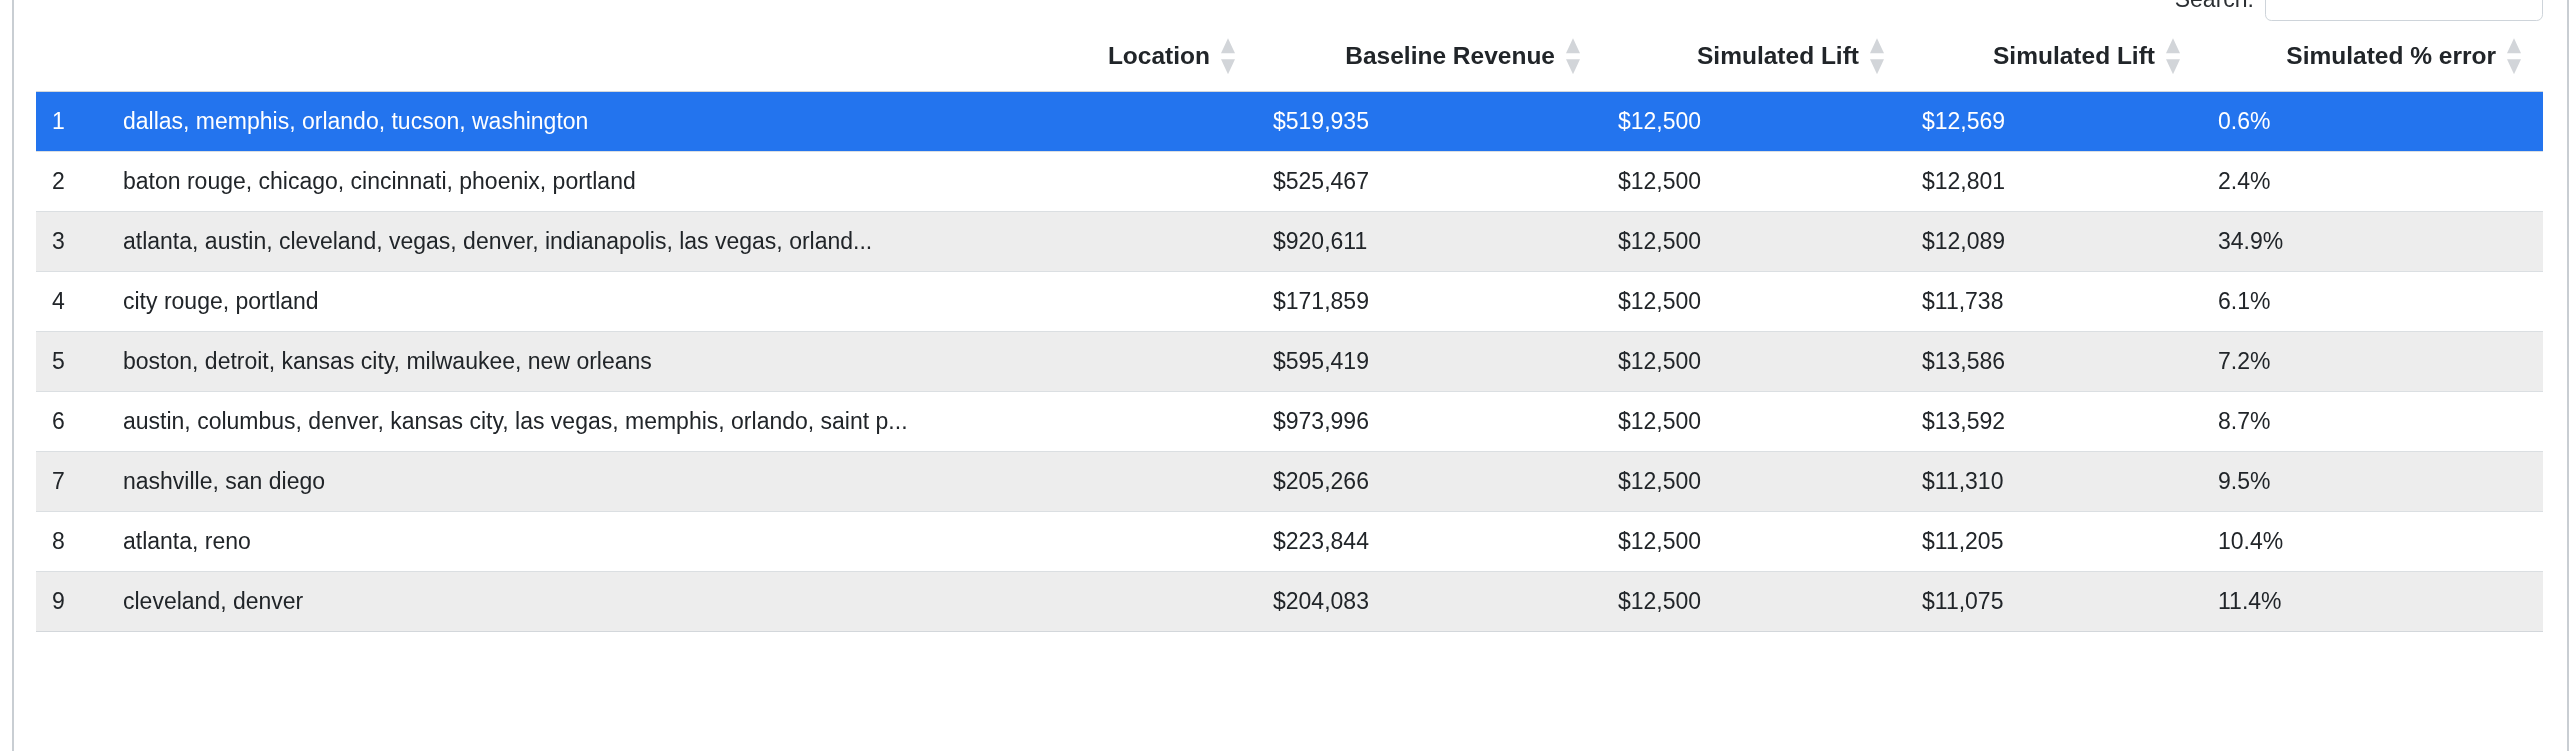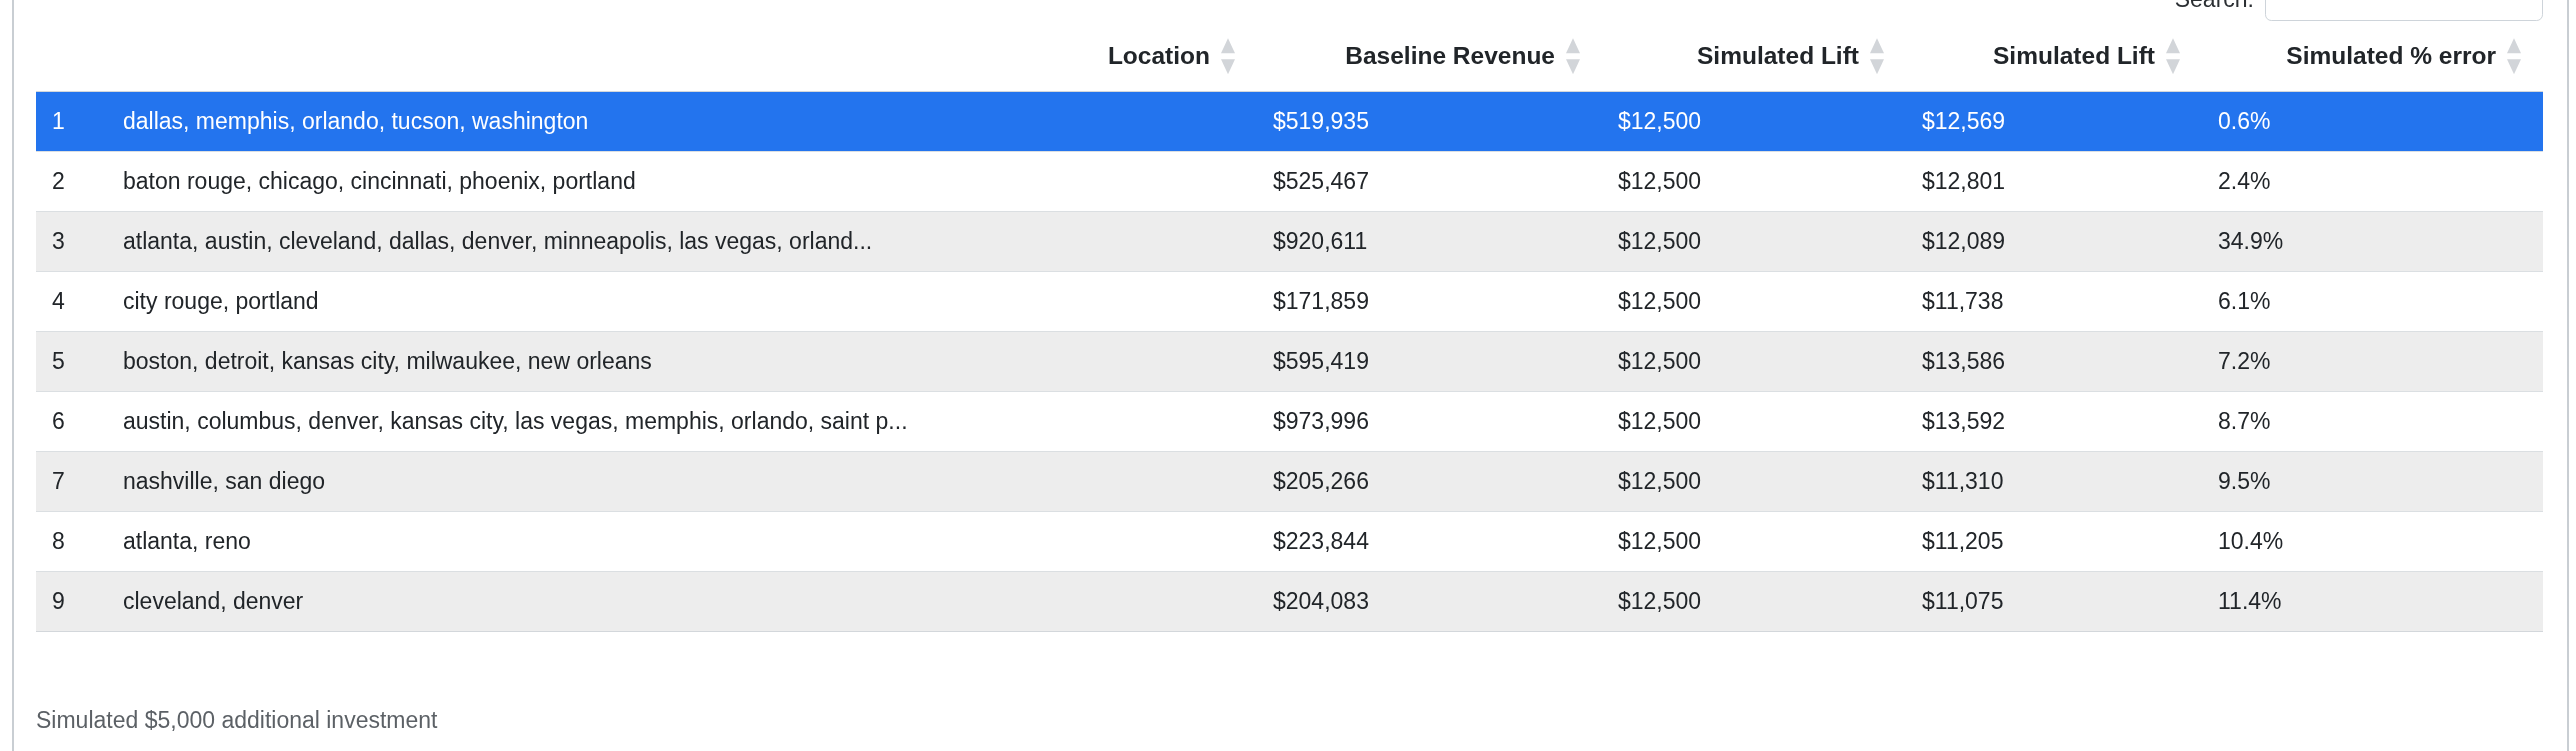--- a/index.html
+++ b/index.html
@@ -195,21 +195,21 @@
         <tr>
       <td>2</td>
       <td>baton rouge, chicago, cincinnati, phoenix, portland</td>
       <td>$525,467</td>
       <td>$12,500</td>
       <td>$12,801</td>
       <td>2.4%</td>
     </tr>
         <tr>
       <td>3</td>
-      <td>atlanta, austin, cleveland, dallas, denver, minneapolis, las vegas, orland...</td>
+      <td>atlanta, austin, cleveland, vegas, denver, indianapolis, las vegas, orland...</td>
       <td>$920,611</td>
       <td>$12,500</td>
       <td>$12,089</td>
       <td>34.9%</td>
     </tr>
         <tr>
       <td>4</td>
       <td>city rouge, portland</td>
       <td>$171,859</td>
       <td>$12,500</td>
@@ -252,16 +252,15 @@
       <td>9</td>
       <td>cleveland, denver</td>
       <td>$204,083</td>
       <td>$12,500</td>
       <td>$11,075</td>
       <td>11.4%</td>
     </tr>
       </tbody>
   </table>
 
-  <div class="caption">Simulated $5,000 additional investment</div>
 
 </div>
 
 
 </body></html>

